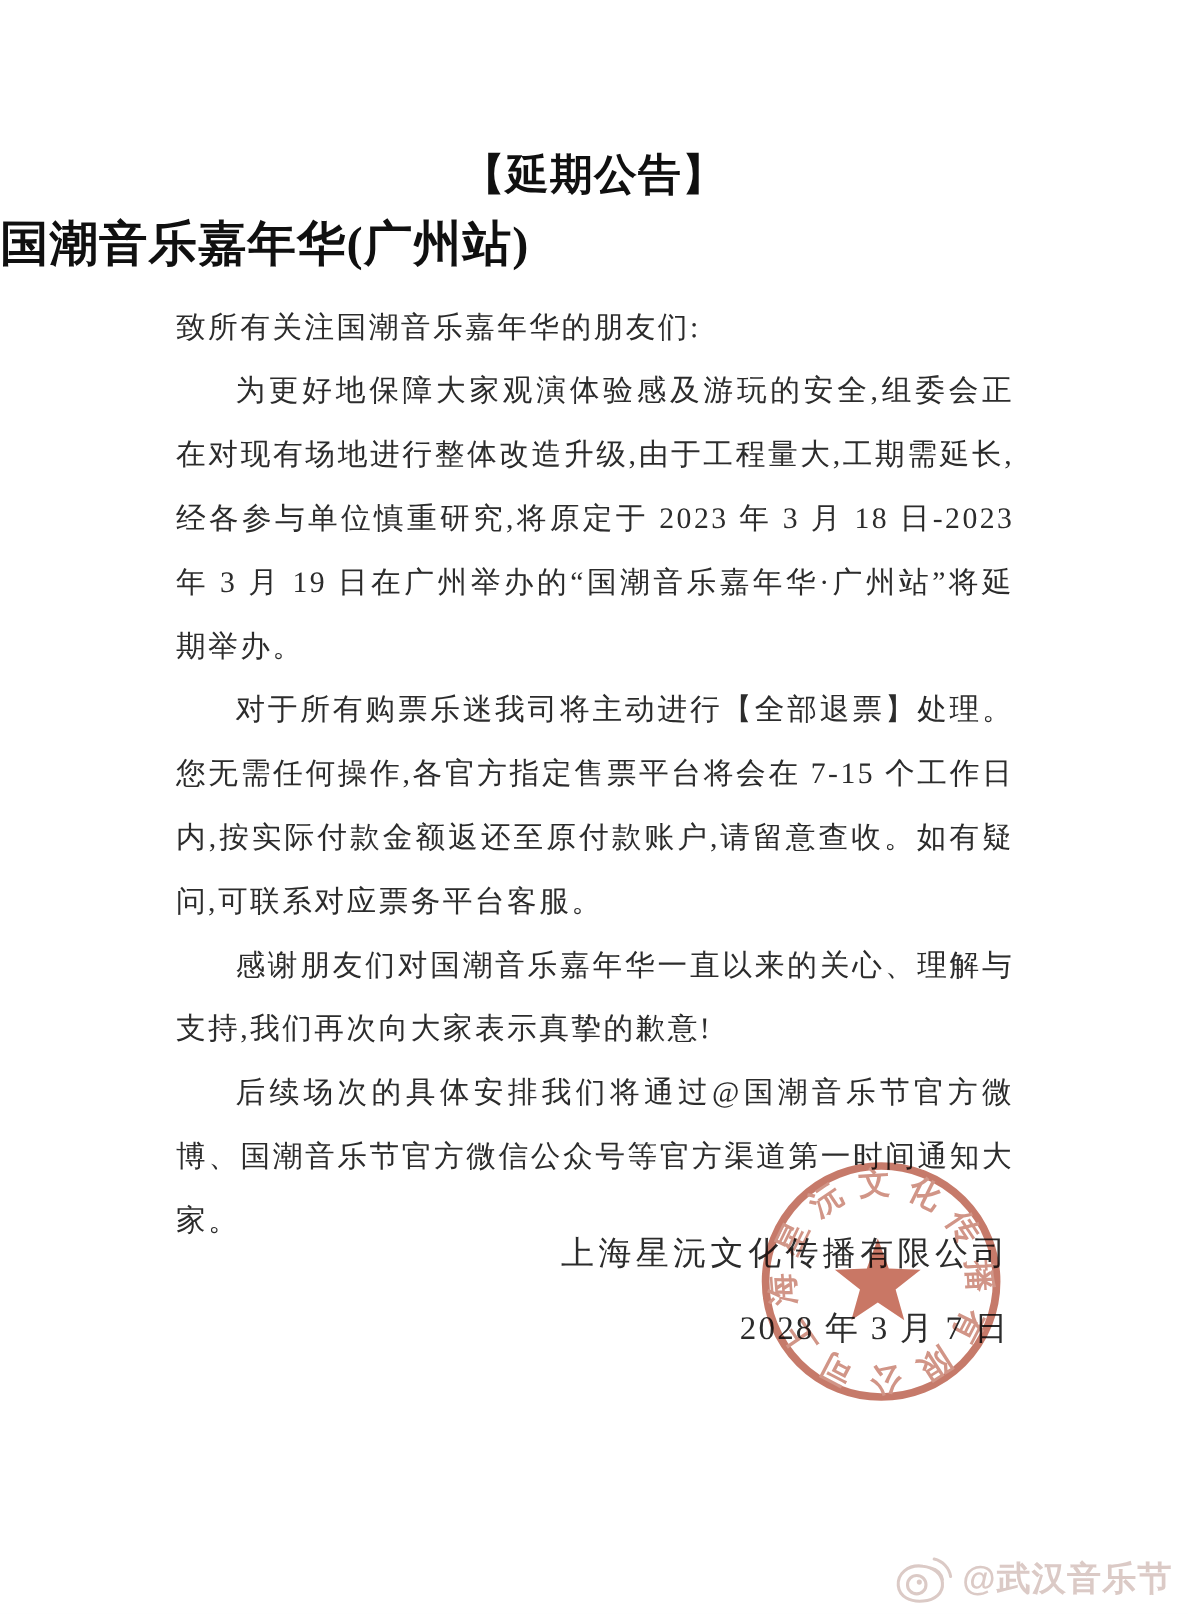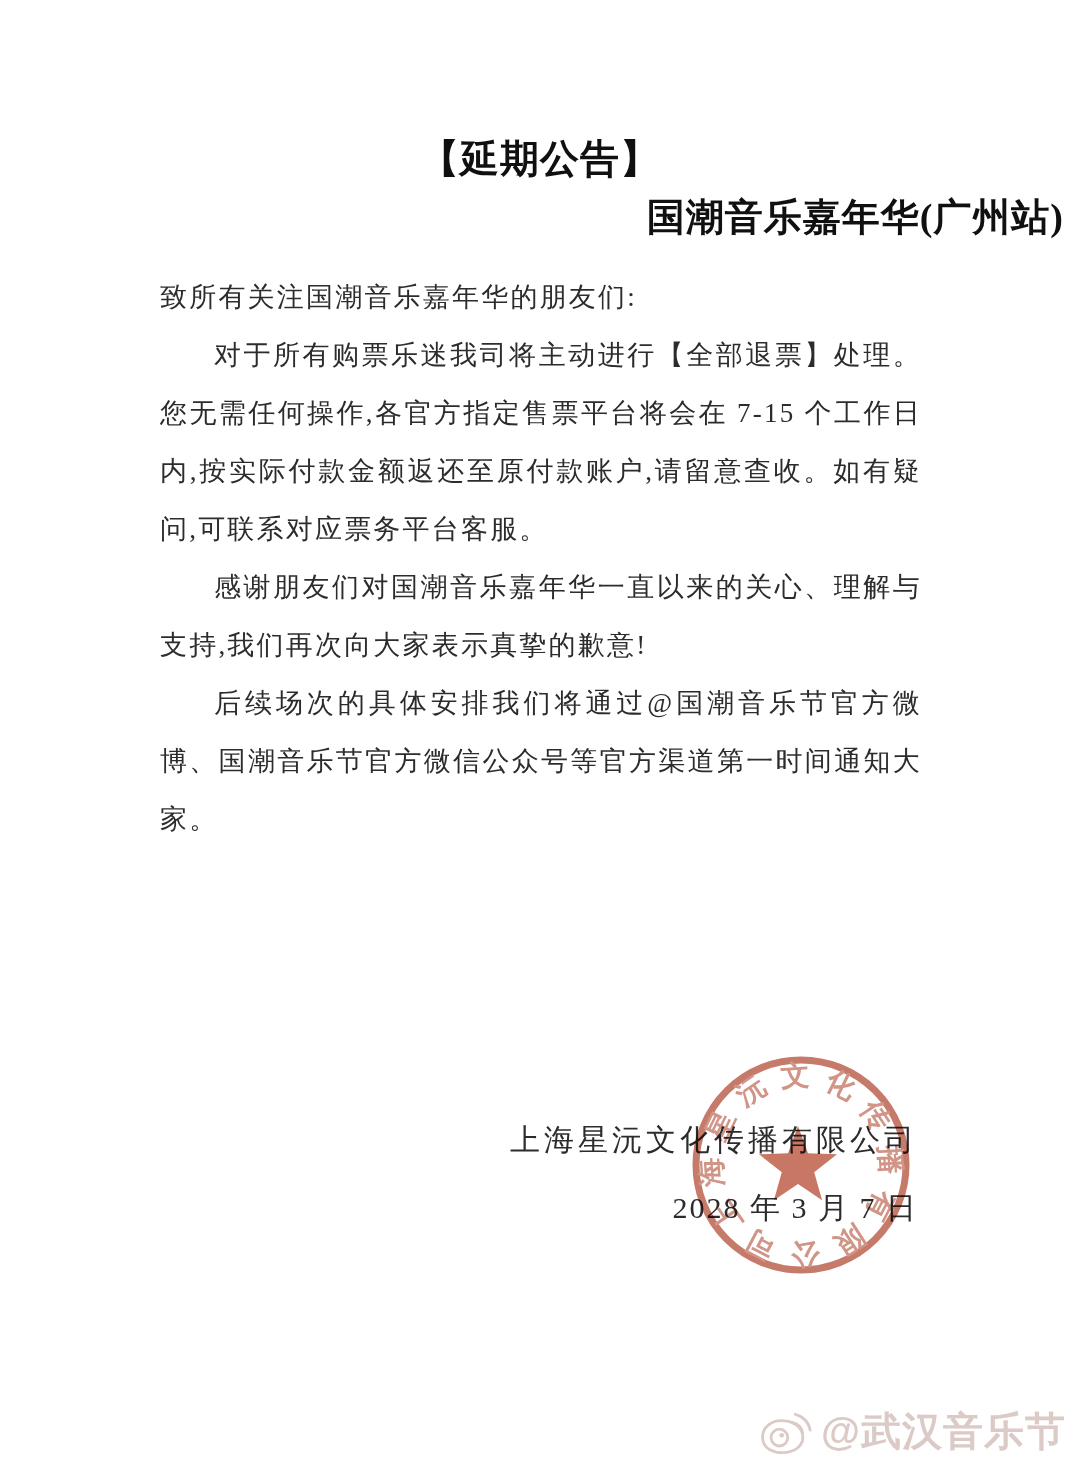--- a/index.html
+++ b/index.html
@@ -10,21 +10,21 @@
   }
   .page{position:absolute;inset:0;background:#ffffff;}
 
   .doc-title{
     position:absolute;top:132px;left:0;width:1080px;
     text-align:center;font-size:39px;font-weight:700;color:#101010;
     letter-spacing:1px;
   }
   .doc-subtitle{
     position:absolute;top:192px;left:0;width:1064px;
-    text-align:right;font-size:38px;font-weight:700;color:#101010;
+    text-align:left;font-size:44px;font-weight:700;color:#101010;
     letter-spacing:1px;
   }
 
   .body-text{
     position:absolute;left:160px;top:268px;width:762px;
     font-size:27px;line-height:58px;color:#2c2c2c;
     letter-spacing:2.2px;
     text-align:justify;
   }
   .body-text p{margin:0;text-indent:2em;}
@@ -45,36 +45,37 @@
   .seal text{
     font-family:"Liberation Serif","DejaVu Serif",serif;
     font-size:29px;font-weight:700;
   }
 
   .watermark{
     position:absolute;right:14px;bottom:8px;z-index:1;
     display:flex;align-items:center;gap:8px;opacity:.9;
   }
   .watermark .wm-label{
-    font-size:40px;letter-spacing:1px;
+    font-size:31px;letter-spacing:1px;
     font-family:"Liberation Sans","DejaVu Sans",sans-serif;
     font-weight:700;
   }
   .watermark svg{width:56px;height:48px;}
 </style>
 </head>
 <body>
 
 <div class="page">
 
   <div class="doc-title">【延期公告】</div>
   <div class="doc-subtitle">国潮音乐嘉年华(广州站)</div>
 
   <div class="body-text">
     <p class="greeting">致所有关注国潮音乐嘉年华的朋友们:</p>
+    <p>为更好地保障大家观演体验感及游玩的安全,组委会正在对现有场地进行整体改造升级,由于工程量大,工期需延长,经各参与单位慎重研究,将原定于 2023 年 3 月 18 日-2023 年 3 月 19 日在广州举办的“国潮音乐嘉年华·广州站”将延期举办。</p>
     <p>对于所有购票乐迷我司将主动进行【全部退票】处理。您无需任何操作,各官方指定售票平台将会在 7-15 个工作日内,按实际付款金额返还至原付款账户,请留意查收。如有疑问,可联系对应票务平台客服。</p>
     <p>感谢朋友们对国潮音乐嘉年华一直以来的关心、理解与支持,我们再次向大家表示真挚的歉意!</p>
     <p>后续场次的具体安排我们将通过@国潮音乐节官方微博、国潮音乐节官方微信公众号等官方渠道第一时间通知大家。</p>
   </div>
 
   <div class="signature">
     <div class="company">上海星沅文化传播有限公司</div>
     <div class="date">2028 年 3 月 7 日</div>
   </div>
 

